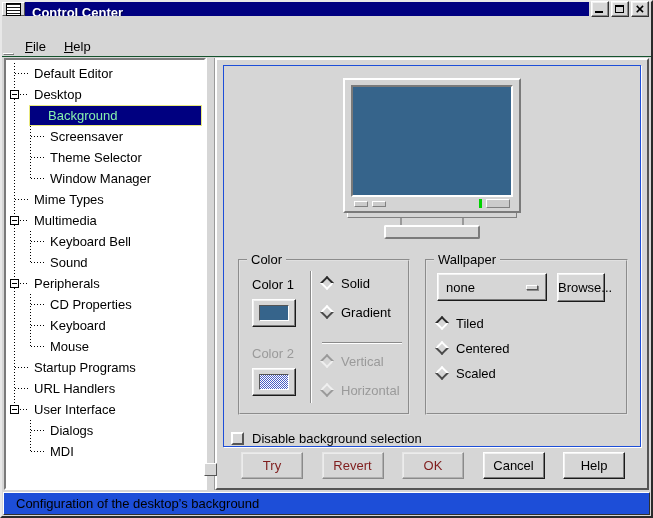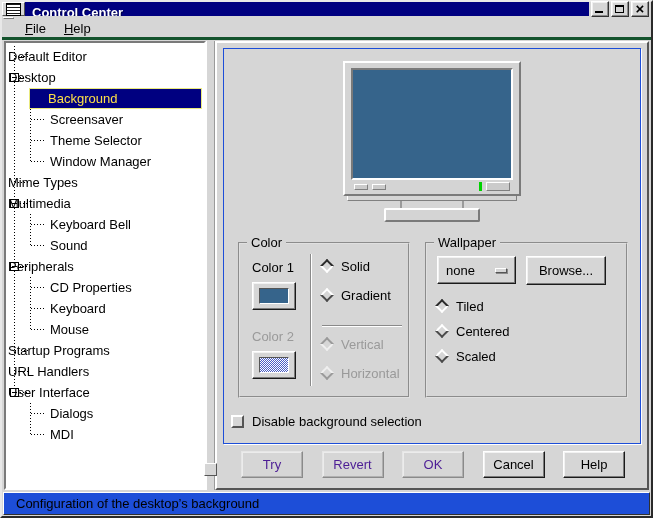--- a/index.html
+++ b/index.html
@@ -27,22 +27,22 @@
   .wc-area { background:#d6d6d6; display:flex; align-items:center; gap:2px; padding:0 2px; }
   .wcbtn { width:18px; height:16px; background:#d6d6d6; border:1px solid;
            border-color:#fff #333 #333 #fff; box-shadow:inset -1px -1px 0 #8a8a8a, inset 1px 1px 0 #efefef;
            position:relative; }
   .glyph-min::after { content:""; position:absolute; left:3px; width:8px; bottom:3px; height:2px; background:#000; }
   .glyph-max::after { content:""; position:absolute; left:3px; top:3px; right:4px; bottom:3px;
                       border:1px solid #000; border-top-width:2px; }
   .glyph-close::after { content:"\00d7"; position:absolute; inset:0; text-align:center;
                         line-height:14px; font-size:15px; font-weight:bold; color:#000; }
   
-  .menubar { height:24px; background:#d6d6d6; display:flex; align-items:flex-start;
-             border-bottom:3px solid #14532d; }
+  .menubar { height:41px; background:#d6d6d6; display:flex; align-items:flex-end;
+             border-bottom:1px solid #14532d; }
   .grip { width:11px; margin:1px 2px 1px 1px; border:1px solid; border-color:#fff #777 #777 #fff;
           background-color:#e4e4e4;
           background-image:
             linear-gradient(45deg,#a8a8a8 25%,transparent 25%,transparent 75%,#a8a8a8 75%),
             linear-gradient(45deg,#a8a8a8 25%,transparent 25%,transparent 75%,#a8a8a8 75%);
           background-size:2px 2px; background-position:0 0,1px 1px; }
   .menu-item { display:inline-block; padding:5px 9px 2px 9px; color:#000; }
   .menu-item::first-letter { text-decoration:underline; }
   
   .main { flex:1; display:flex; padding:1px 2px 2px 2px; min-height:0; }
@@ -57,24 +57,24 @@
   .childline.half { bottom:50%; }
   .stub { position:absolute; top:10px; height:1px;
           background:repeating-linear-gradient(90deg,#000 0 1px,transparent 1px 3px); }
   .stub.s0 { left:9px;  width:13px; }
   .stub.s1 { left:25px; width:13px; }
   .stub.sb { left:14px; width:8px;  }
   .expander { position:absolute; left:4px; top:6px; width:9px; height:9px; background:#fff;
               border:1px solid #000; }
   .expander::after { content:""; position:absolute; left:1px; right:1px; top:3px; height:1px; background:#000; }
   .tlabel { flex:1; padding:2px 2px; white-space:nowrap; position:relative; }
-  .lvl0 .tlabel { }
+  .lvl0 .tlabel { margin-left:26px; }
   .lvl1 .tlabel { margin-left:42px; }
   .trow.selected .tlabel { margin-left:24px; padding-left:18px; margin-right:3px;
-      background:var(--sel,#000080); color:#fde047; box-shadow:0 0 0 1px #e9e97e; z-index:1; }
+      background:var(--sel,#000080); color:#86efac; box-shadow:0 0 0 1px #e9e97e; z-index:1; }
   
   .gutter { width:9px; position:relative; background:#d6d6d6;
             border-left:1px solid #fff; border-right:1px solid #9a9a9a; }
   .phandle { position:absolute; left:-3px; bottom:14px; width:13px; height:13px; background:#d6d6d6;
              border:1px solid; border-color:#fff #555 #555 #fff; z-index:2; }
   
   .panel { flex:1; border:2px solid; border-color:#fff #555 #555 #fff; display:flex;
            flex-direction:column; min-width:0; }
   .content { flex:1; margin:5px 6px 0 6px; border:1px solid #1d4ed8; box-shadow:1px 1px 0 #fff;
              display:flex; flex-direction:column; }
@@ -125,22 +125,22 @@
   .wf-top { display:flex; gap:10px; margin-bottom:13px; }
   .optmenu { flex:1; max-width:110px; height:28px; background:#d6d6d6; border:1px solid;
              border-color:#fff #1a1a1a #1a1a1a #fff; box-shadow:inset -1px -1px 0 #7a7a7a, inset 1px 1px 0 #f2f2f2;
              display:flex; align-items:center; padding:0 8px; }
   .omind { width:12px; height:5px; margin-left:auto; background:#d6d6d6; border:1px solid;
            border-color:#fff #555 #555 #fff; box-shadow:1px 1px 0 #8a8a8a; }
   .btn { background:#d6d6d6; border:1px solid; border-color:#fff #1a1a1a #1a1a1a #fff;
          box-shadow:inset -1px -1px 0 #7a7a7a, inset 1px 1px 0 #f2f2f2;
          font-family:"Liberation Sans",sans-serif; font-size:13px; color:#000; text-align:center; }
   .btn.disabled { border-color:#e6e6e6 #8a8a8a #8a8a8a #e6e6e6; box-shadow:inset -1px -1px 0 #b0b0b0,
-                  inset 1px 1px 0 #ececec; color:#4c1d95; }
-  .browse-btn { width:80px; height:29px; margin-right:10px; }
+                  inset 1px 1px 0 #ececec; color:#7f1d1d; }
+  .browse-btn { width:48px; height:29px; margin-right:10px; }
   
   .cbrow { display:flex; align-items:center; gap:8px; margin:16px 0 0 7px; }
   .cb { width:13px; height:13px; background:#d6d6d6; border:2px solid; border-color:#fff #555 #555 #fff; }
   
   .actions { height:44px; display:flex; align-items:center; justify-content:space-between;
              padding:0 22px 4px 24px; }
   .actions .btn { width:62px; height:27px; }
   
   .statusbar { height:23px; margin:0 1px 1px 1px; background:#1d4ed8; border:1px solid;
                border-color:#fff #303030 #303030 #fff; padding:3px 0 0 12px; white-space:nowrap; }

